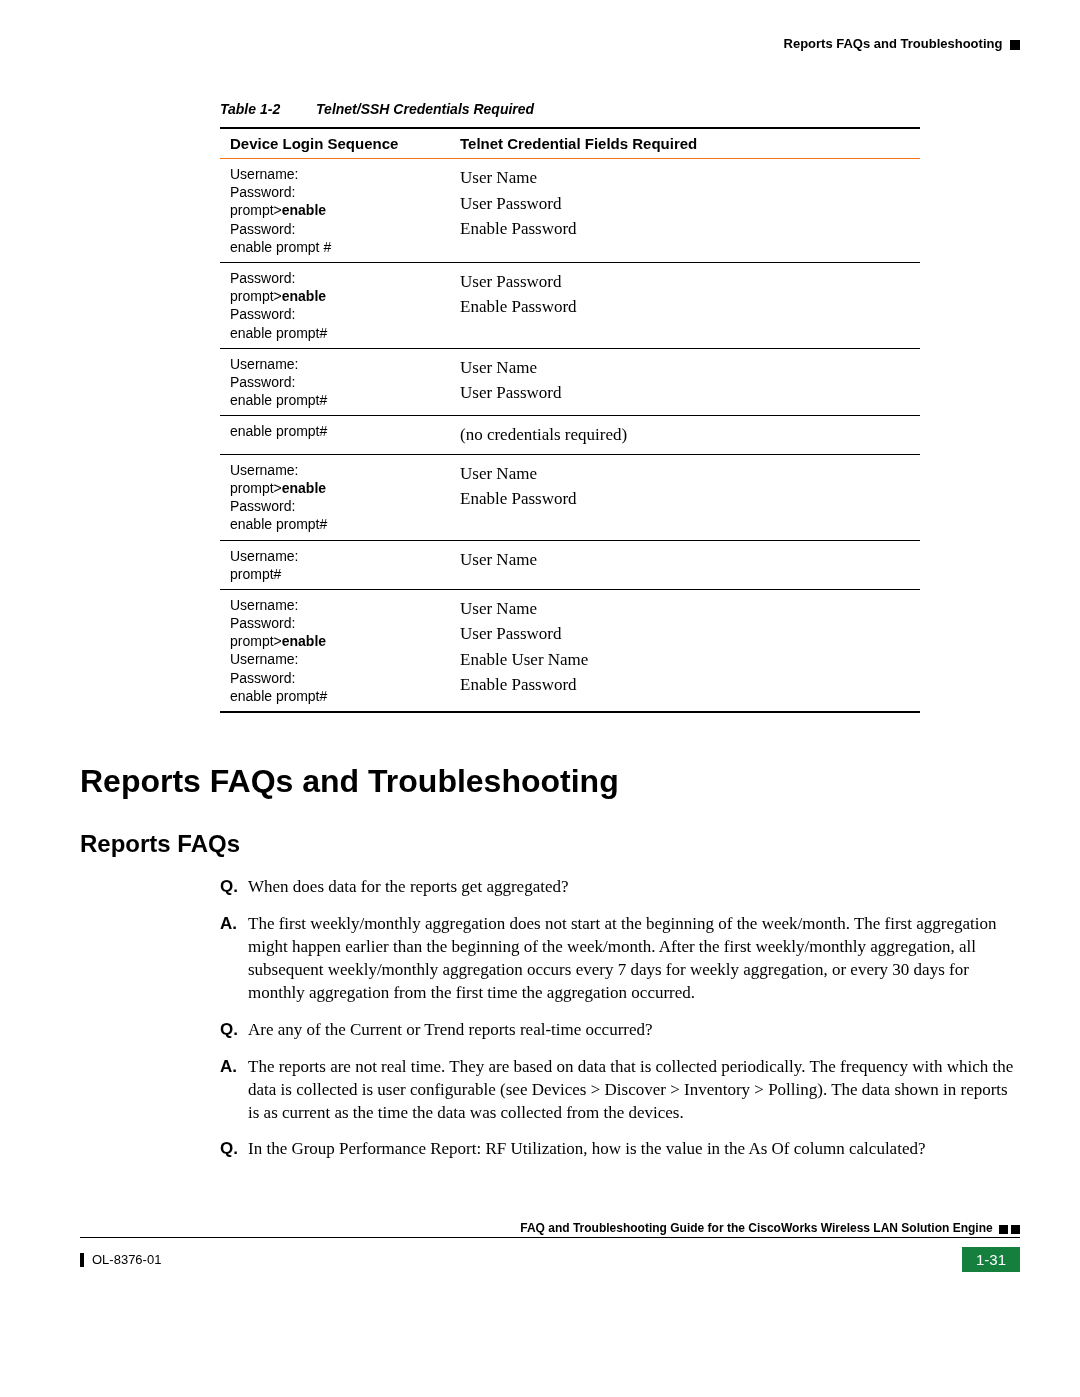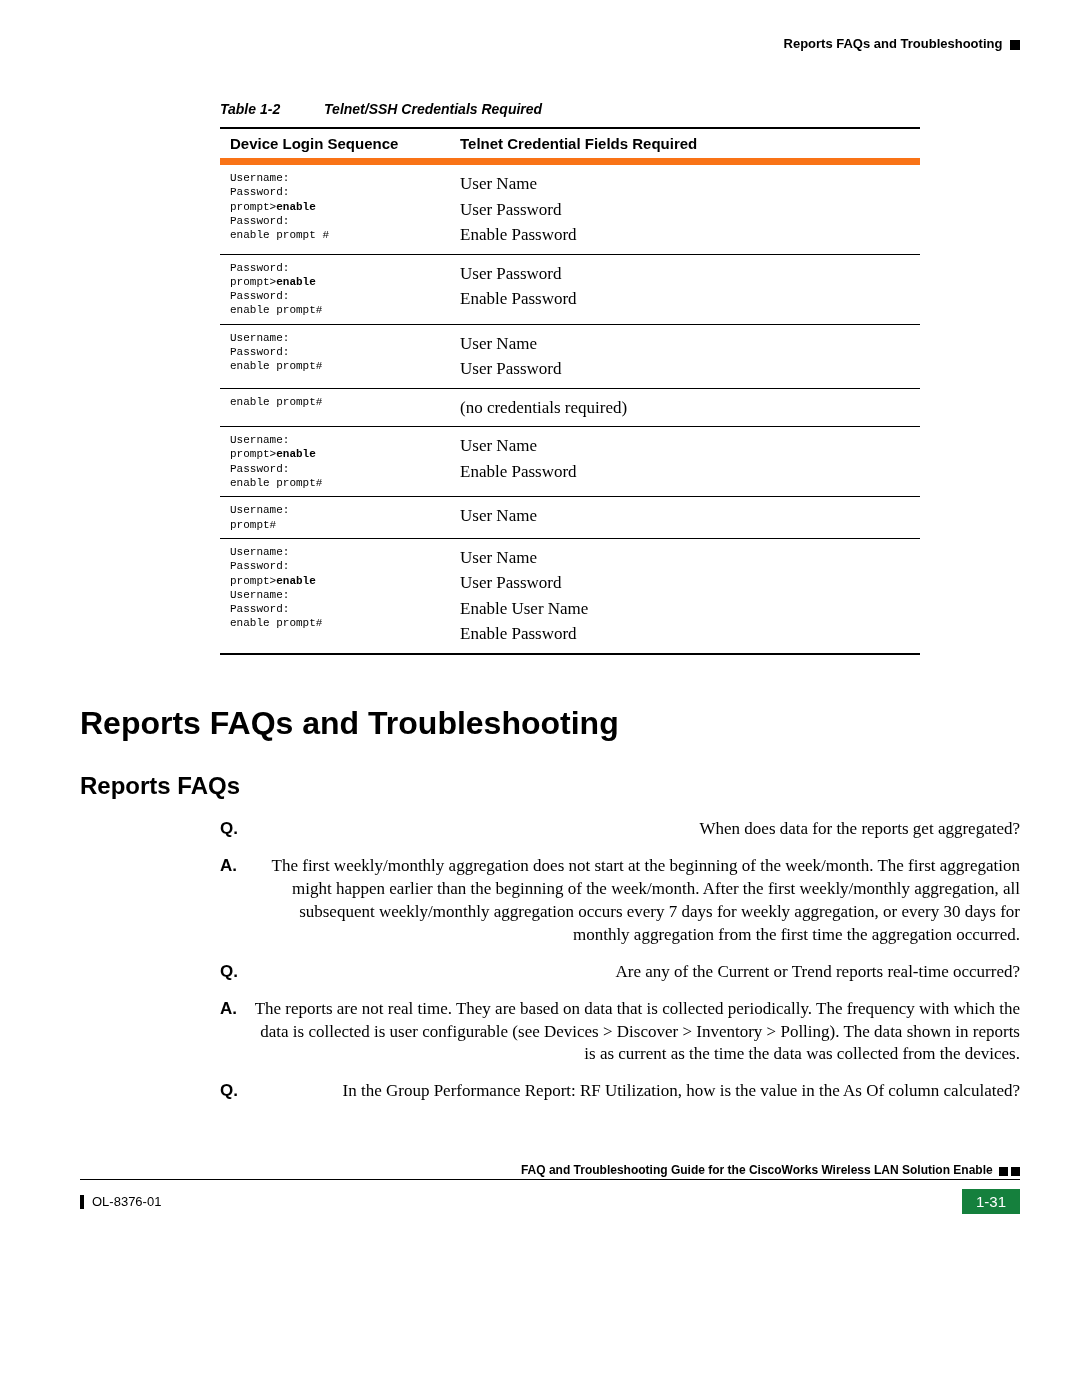--- a/index.html
+++ b/index.html
@@ -45,47 +45,47 @@
     vertical-align: middle;
   }
   .table-caption {
     font-family: Arial, Helvetica, sans-serif;
     font-size: 14px;
     font-weight: bold;
     font-style: italic;
     margin-left: 140px;
     margin-bottom: 10px;
   }
-  .table-caption .tnum { margin-right: 40px; }
+  .table-caption .tnum { margin-right: 32px; }
   table.cred {
     border-collapse: collapse;
     margin-left: 140px;
     width: 700px;
     font-size: 16px;
   }
   table.cred th {
     font-family: Arial, Helvetica, sans-serif;
     font-size: 15px;
     text-align: left;
     padding: 6px 10px;
     border-top: 2px solid #000;
-    border-bottom: 7px solid #f97316;
+    border-bottom: 1px solid #f97316;
     font-weight: bold;
   }
   table.cred td {
     padding: 6px 10px;
     border-bottom: 1px solid #000;
     vertical-align: top;
   }
   table.cred tr:last-child td {
     border-bottom: 2px solid #000;
   }
   .seq {
-    font-family: Liberation Mono, monospace;
-    font-size: 11px;
+    font-family: Liberation Sans, sans-serif;
+    font-size: 14px;
     line-height: 1.3;
     white-space: pre;
   }
   .seq b { font-weight: bold; }
   .fields {
     font-family: "Times New Roman", Times, serif;
     font-size: 17px;
     line-height: 1.5;
   }
   h1.section {
@@ -118,21 +118,21 @@
   .qa .row {
     display: flex;
     margin-bottom: 14px;
   }
   .qa .label {
     font-family: Arial, Helvetica, sans-serif;
     font-weight: bold;
     width: 28px;
     flex-shrink: 0;
   }
-  .qa .text { flex: 1; text-align: right; }
+  .qa .text { flex: 1; }
   .footer {
     margin-top: 60px;
   }
   .footer-line1 {
     text-align: right;
     font-family: Arial, Helvetica, sans-serif;
     font-size: 12px;
     font-weight: bold;
     border-bottom: 1px solid #000;
     padding-bottom: 2px;
@@ -294,21 +294,21 @@
         <div class="text">The reports are not real time. They are based on data that is collected periodically. The frequency with which the data is collected is user configurable (see Devices &gt; Discover &gt; Inventory &gt; Polling). The data shown in reports is as current as the time the data was collected from the devices.</div>
       </div>
       <div class="row">
         <div class="label">Q.</div>
         <div class="text">In the Group Performance Report: RF Utilization, how is the value in the As Of column calculated?</div>
       </div>
     </div>
 
   <div class="footer">
     <div class="footer-line1">
-      <span>FAQ and Troubleshooting Guide for the CiscoWorks Wireless LAN Solution Enable</span>
+      <span>FAQ and Troubleshooting Guide for the CiscoWorks Wireless LAN Solution Engine</span>
       <span class="sq"></span><span class="sq"></span>
     </div>
     <div class="footer-line2">
       <div class="left">
         <span class="bar"></span>
         <span>OL-8376-01</span>
       </div>
       <div class="pagenum">1-31</div>
     </div>
   </div>

